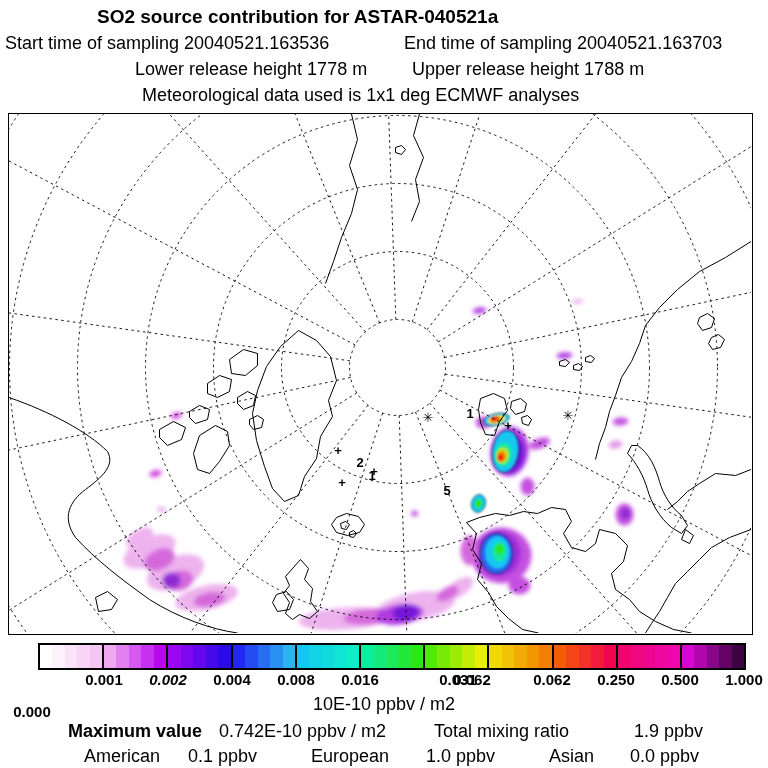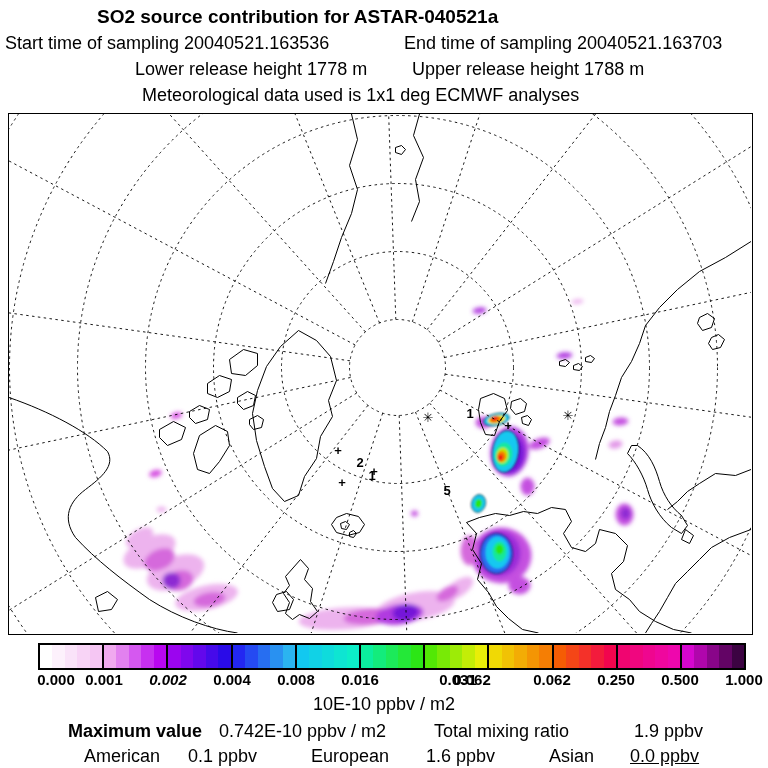--- a/index.html
+++ b/index.html
@@ -189,21 +189,21 @@
     <div class="seg" style="background: linear-gradient(to right, rgb(35, 39, 242) 0%, rgb(35, 39, 242) 20%, rgb(37, 74, 242) 20%, rgb(37, 74, 242) 40%, rgb(39, 110, 241) 40%, rgb(39, 110, 241) 60%, rgb(41, 145, 241) 60%, rgb(41, 145, 241) 80%, rgb(43, 180, 240) 80%, rgb(43, 180, 240) 100%);"></div>
     <div class="seg" style="background: linear-gradient(to right, rgb(18, 200, 240) 0%, rgb(18, 200, 240) 20%, rgb(17, 210, 230) 20%, rgb(17, 210, 230) 40%, rgb(15, 219, 220) 40%, rgb(15, 219, 220) 60%, rgb(14, 229, 210) 60%, rgb(14, 229, 210) 80%, rgb(12, 238, 200) 80%, rgb(12, 238, 200) 100%);"></div>
     <div class="seg" style="background: linear-gradient(to right, rgb(11, 238, 158) 0%, rgb(11, 238, 158) 20%, rgb(19, 236, 124) 20%, rgb(19, 236, 124) 40%, rgb(28, 234, 90) 40%, rgb(28, 234, 90) 60%, rgb(36, 232, 56) 60%, rgb(36, 232, 56) 80%, rgb(44, 230, 22) 80%, rgb(44, 230, 22) 100%);"></div>
     <div class="seg" style="background: linear-gradient(to right, rgb(82, 232, 5) 0%, rgb(82, 232, 5) 20%, rgb(120, 234, 6) 20%, rgb(120, 234, 6) 40%, rgb(157, 235, 7) 40%, rgb(157, 235, 7) 60%, rgb(195, 237, 7) 60%, rgb(195, 237, 7) 80%, rgb(232, 238, 8) 80%, rgb(232, 238, 8) 100%);"></div>
     <div class="seg" style="background: linear-gradient(to right, rgb(240, 217, 5) 0%, rgb(240, 217, 5) 20%, rgb(241, 194, 5) 20%, rgb(241, 194, 5) 40%, rgb(243, 172, 5) 40%, rgb(243, 172, 5) 60%, rgb(244, 149, 4) 60%, rgb(244, 149, 4) 80%, rgb(245, 126, 4) 80%, rgb(245, 126, 4) 100%);"></div>
     <div class="seg" style="background: linear-gradient(to right, rgb(245, 92, 4) 0%, rgb(245, 92, 4) 20%, rgb(244, 70, 23) 20%, rgb(244, 70, 23) 40%, rgb(244, 49, 41) 40%, rgb(244, 49, 41) 60%, rgb(243, 27, 60) 60%, rgb(243, 27, 60) 80%, rgb(242, 5, 78) 80%, rgb(242, 5, 78) 100%);"></div>
     <div class="seg" style="background: linear-gradient(to right, rgb(240, 5, 112) 0%, rgb(240, 5, 112) 20%, rgb(240, 6, 127) 20%, rgb(240, 6, 127) 40%, rgb(239, 6, 143) 40%, rgb(239, 6, 143) 60%, rgb(239, 7, 158) 60%, rgb(239, 7, 158) 80%, rgb(238, 7, 173) 80%, rgb(238, 7, 173) 100%);"></div>
     <div class="seg" style="background: linear-gradient(to right, rgb(214, 7, 207) 0%, rgb(214, 7, 207) 20%, rgb(176, 6, 172) 20%, rgb(176, 6, 172) 40%, rgb(137, 5, 137) 40%, rgb(137, 5, 137) 60%, rgb(99, 4, 101) 60%, rgb(99, 4, 101) 80%, rgb(60, 3, 66) 80%, rgb(60, 3, 66) 100%);"></div>
   </div>
 <div id="cb-ticks">
-    <span style="left: 56px;">0.000</span>
+    <span style="left: 32px; margin-top: 32px;">0.000</span>
     <span style="left: 104px;">0.001</span>
     <span style="left: 168px; font-style: italic;">0.002</span>
     <span style="left: 232px;">0.004</span>
     <span style="left: 296px;">0.008</span>
     <span style="left: 360px;">0.016</span>
     <span style="left: 424px; margin-left: 34px;">0.031</span>
     <span style="left: 472px; text-align: center;">0.062</span>
     <span style="left: 552px;">0.062</span>
     <span style="left: 616px;">0.250</span>
     <span style="left: 680px;">0.500</span>
@@ -212,15 +212,15 @@
 <div class="abs hline" style="left:384px;top:694px;transform:translateX(-50%);">10E-10 ppbv / m2</div>
 
 <div class="abs statline" style="left:68px;top:721px;font-weight:bold;">Maximum value</div>
 <div class="abs statline" style="left:219px;top:721px;">0.742E-10 ppbv / m2</div>
 <div class="abs statline" style="left:434px;top:721px;">Total mixing ratio</div>
 <div class="abs statline" style="left:634px;top:721px;">1.9 ppbv</div>
 
 <div class="abs statline" style="left:84px;top:746px;">American</div>
 <div class="abs statline" style="left:188px;top:746px;">0.1 ppbv</div>
 <div class="abs statline" style="left:311px;top:746px;">European</div>
-<div class="abs statline" style="left:426px;top:746px;">1.6 ppbv</div>
+<div class="abs statline" style="left:426px;top:746px;">1.0 ppbv</div>
 <div class="abs statline" style="left:549px;top:746px;">Asian</div>
-<div class="abs statline" style="left:630px;top:746px;text-decoration:underline;">0.0 ppbv</div>
+<div class="abs statline" style="left:630px;top:746px;">0.0 ppbv</div>
 
 </body></html>

